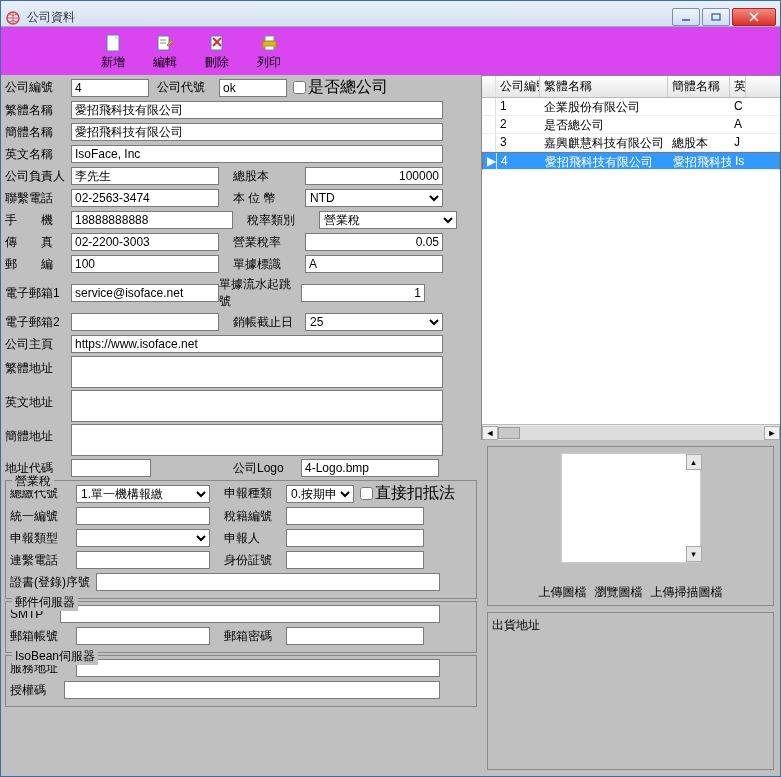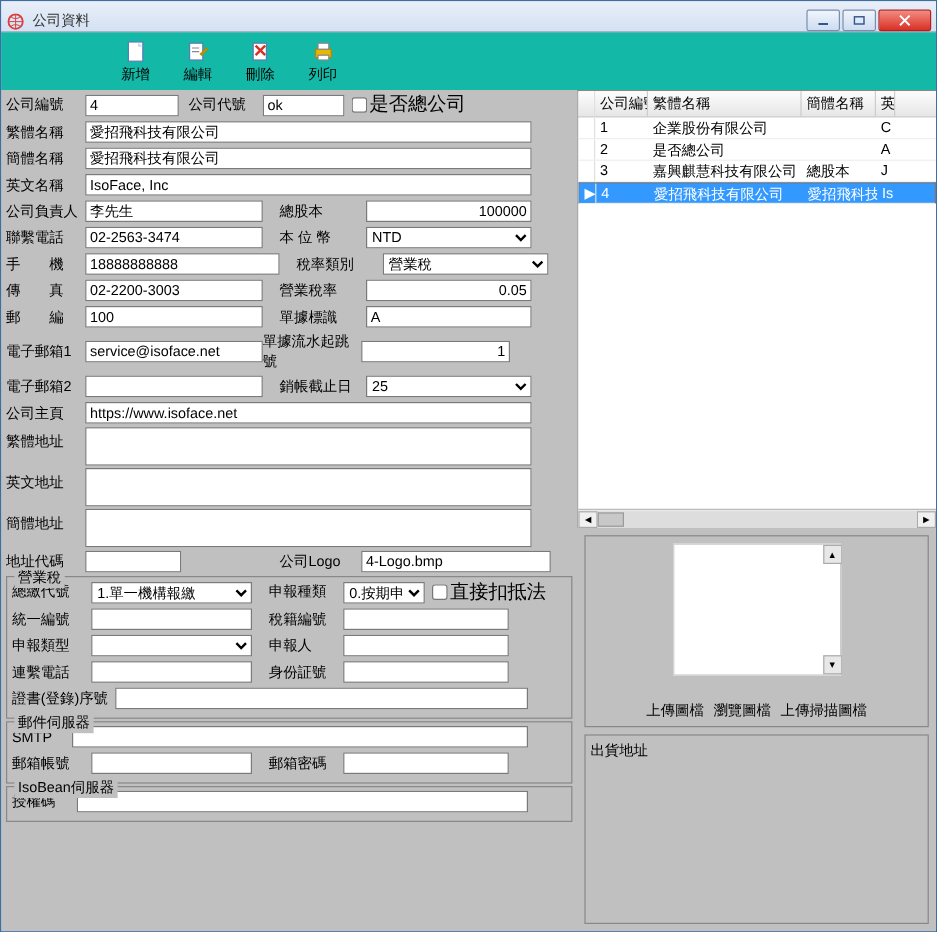--- a/index.html
+++ b/index.html
@@ -4,21 +4,21 @@
 <style>
 * { box-sizing: border-box; margin: 0; padding: 0; }
 body { font-family: "Microsoft JhengHei", "SimSun", Arial, sans-serif; font-size: 12px; background: #fff; overflow: hidden; }
 .window { width: 781px; height: 777px; border: 1px solid #3a6ea5; background: #c0c0c0; display: flex; flex-direction: column; }
 .titlebar { background: linear-gradient(#e9eff8, #d4e1f3); height: 26px; display: flex; align-items: flex-end; padding: 0 4px; border-bottom: 1px solid #a0b0c0; }
 .titlebar-icon { width: 16px; height: 16px; margin-right: 6px; display:flex; align-items:center; justify-content:center; }
 .titlebar-title { flex: 1; color: #333; font-size: 12px; }
 .winbtns { display: flex; gap: 2px; }
 .winbtn { width: 28px; height: 18px; border: 1px solid #7a8fab; background: linear-gradient(#f0f5fc,#cdddf2); border-radius: 2px; display:flex; align-items:center; justify-content:center; font-size:10px; color:#34558a; cursor:pointer; }
 .winbtn.close { background: linear-gradient(#f28b82,#d93025); color:#fff; border-color:#b02020; width: 44px; }
-.toolbar { height: 48px; display:flex; align-items:center; padding: 2px 90px 2px 90px; gap: 8px; background:#14b8a6; }
+.toolbar { height: 48px; display:flex; align-items:center; padding: 2px 90px 2px 90px; gap: 8px; background:#d946ef; }
 .tbtn { width: 44px; display:flex; flex-direction:column; align-items:center; cursor:pointer; font-size:12px; color:#000; }
 .tbtn .ticon { width:22px; height:22px; display:flex; align-items:center; justify-content:center; }
 .content { flex:1; display:flex; overflow:hidden; }
 .left { width: 480px; padding: 2px 4px 4px 4px; overflow:hidden; background:#c0c0c0; }
 .right { flex:1; display:flex; flex-direction:column; background:#c0c0c0; overflow:hidden; }
 
 .row { display:flex; align-items:center; margin-bottom: 2px; min-height: 20px; }
 .lbl { width: 62px; text-align:left; margin-right:4px; color:#000; white-space:nowrap; }
 .lbl.wide { width: 82px; }
 input[type=text].fld, .fld { border:1px solid #7a7a7a; background:#fff; height:18px; padding:0 3px; font-size:12px; font-family:inherit; }
@@ -213,21 +213,21 @@
         </div>
       <div class="row" style="align-items:flex-start">
           <span class="lbl" style="padding-top:4px">簡體地址</span>
           <textarea class="area" style="width: 372px; height: 32px;"></textarea>
         </div>
 
       <div class="row">
         <span class="lbl">地址代碼</span>
         <input class="fld" style="width: 80px;">
         <span class="lbl" style="width:64px;margin-left:82px">公司Logo</span>
-        <input class="fld" style="width: 158px;" value="4-Logo.bmp">
+        <input class="fld" style="width: 138px;" value="4-Logo.bmp">
       </div>
 
       <div class="group">
         <span class="group-title">營業稅</span>
         <div class="row">
           <span class="lbl">總繳代號</span>
           <select class="sel" style="width:134px"><option>1.單一機構報繳</option></select>
           <span class="lbl" style="width:58px;margin-left:14px">申報種類</span>
           <select class="sel" style="width:68px"><option>0.按期申報</option></select>
           <input type="checkbox" class="chk" style="">
@@ -266,20 +266,24 @@
         <div class="row">
           <span class="lbl">郵箱帳號</span>
           <input class="fld" style="width: 134px;">
           <span class="lbl" style="width:58px;margin-left:14px">郵箱密碼</span>
           <input class="fld" style="width: 138px;" type="password">
         </div>
       </div>
 
       <div class="group">
         <span class="group-title">IsoBean伺服器</span>
+        <div class="row">
+          <span class="lbl">服務地址</span>
+          <input class="fld" style="width: 364px;">
+        </div>
         <div class="row">
           <span class="lbl" style="width:50px">授權碼</span>
           <input class="fld" style="width: 376px;">
         </div>
       </div>
     </div>
 
     <div class="right">
       <div class="tablewrap">
         <div class="thead">

